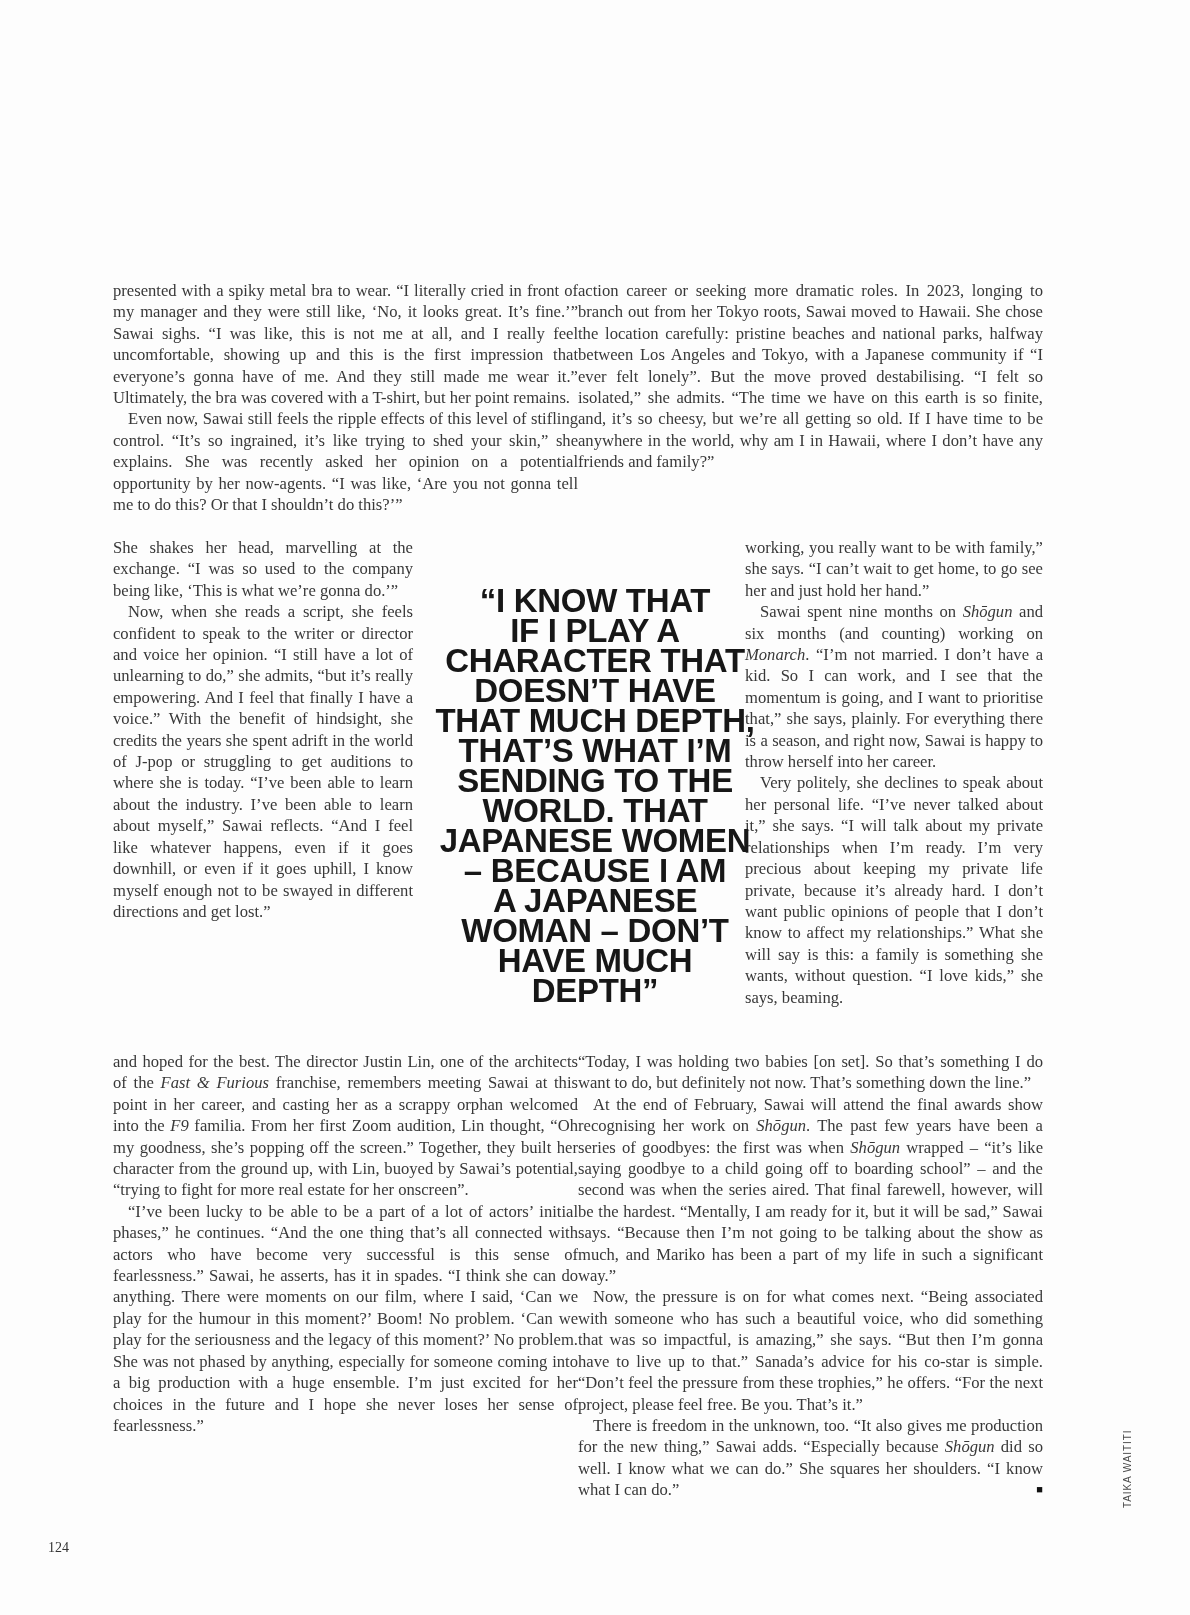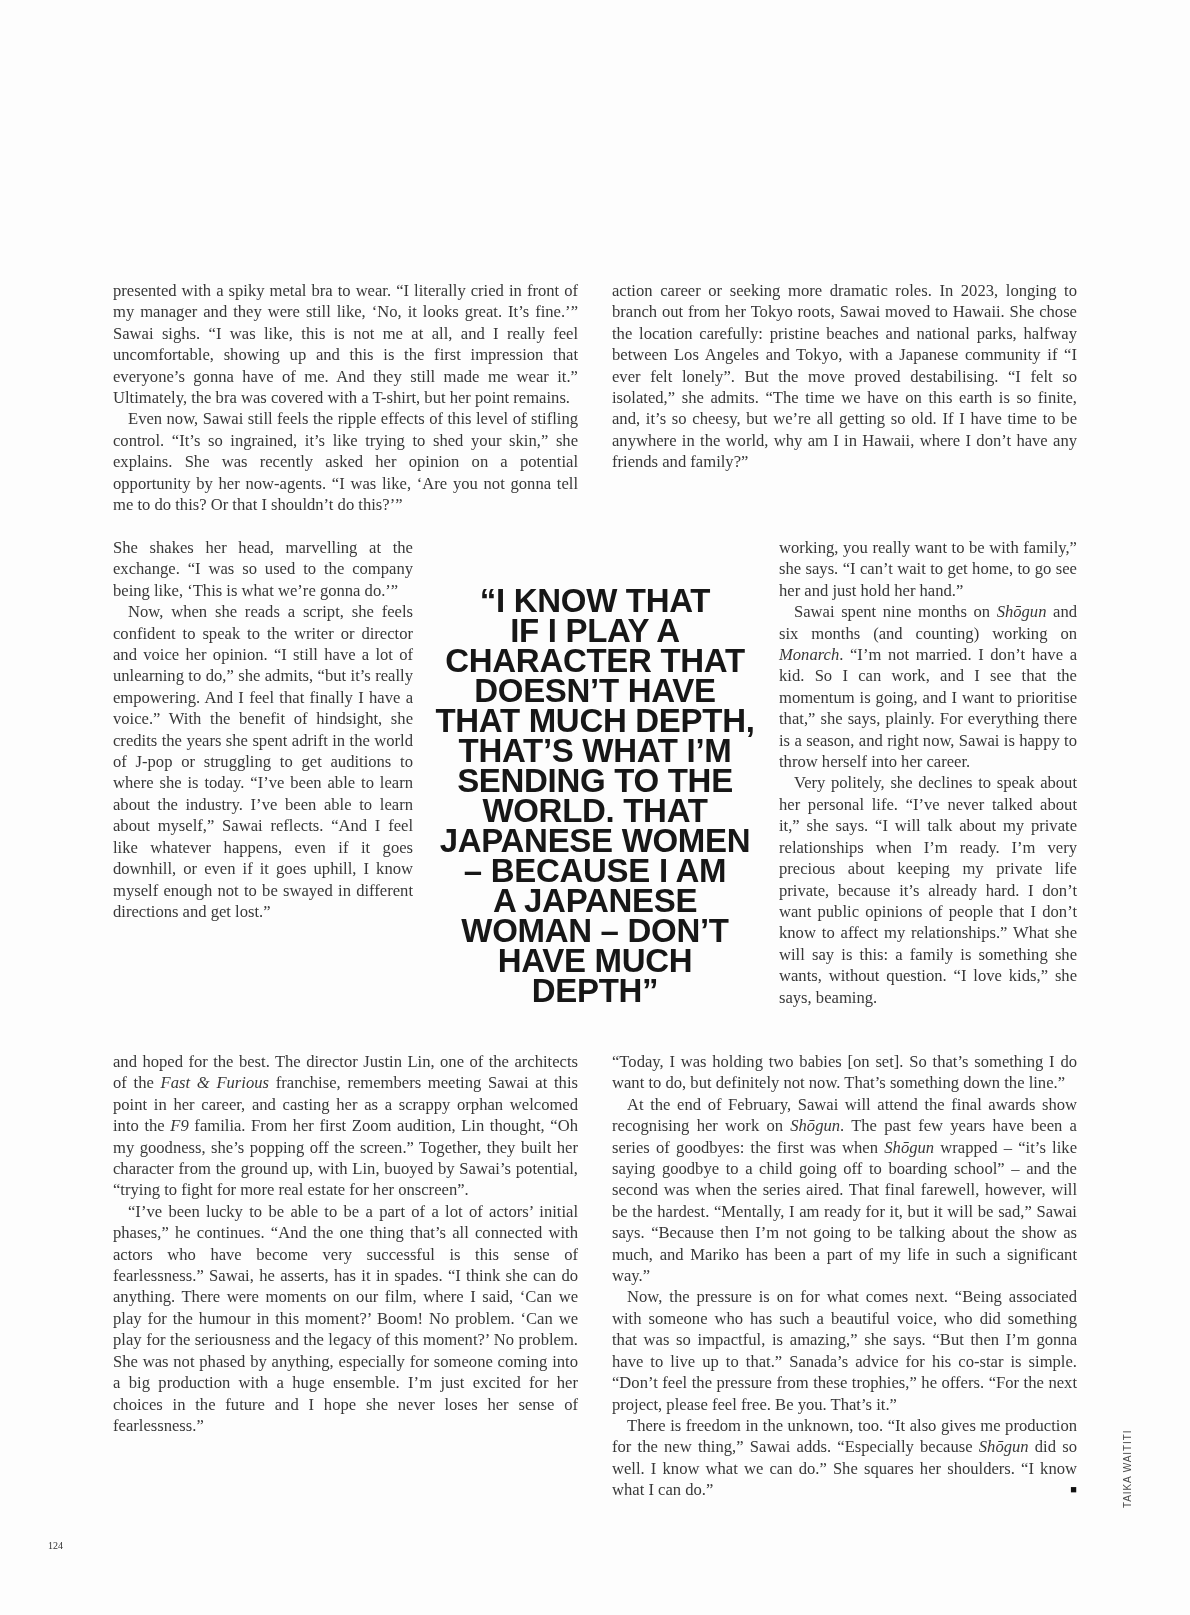--- a/index.html
+++ b/index.html
@@ -10,21 +10,20 @@
     background: #fdfdfd;
     overflow: hidden;
     font-family: "Liberation Serif", serif;
   }
   .columns {
     position: absolute;
     left: 113px;
     top: 280px;
     width: 964px;
     display: flex;
-    gap: 34px;
   }
   .column {
     width: 465px;
     font-size: 16.6px;
     line-height: 21.4px;
     color: #383838;
     text-align: justify;
   }
   .column p { margin: 0; text-indent: 15px; }
   .column p.noindent { text-indent: 0; }
@@ -46,21 +45,21 @@
     line-height: 30px;
     letter-spacing: -0.3px;
     color: #171717;
     white-space: pre-line;
   }
   .folio {
     position: absolute;
     left: 48px;
     top: 1540px;
     font-family: "Liberation Serif", serif;
-    font-size: 10px;
+    font-size: 14px;
     color: #333333;
   }
   .credit {
     position: absolute;
     left: 1122px;
     top: 1428px;
     height: 80px;
     writing-mode: vertical-rl;
     transform: rotate(180deg);
     font-family: "Liberation Sans", sans-serif;

